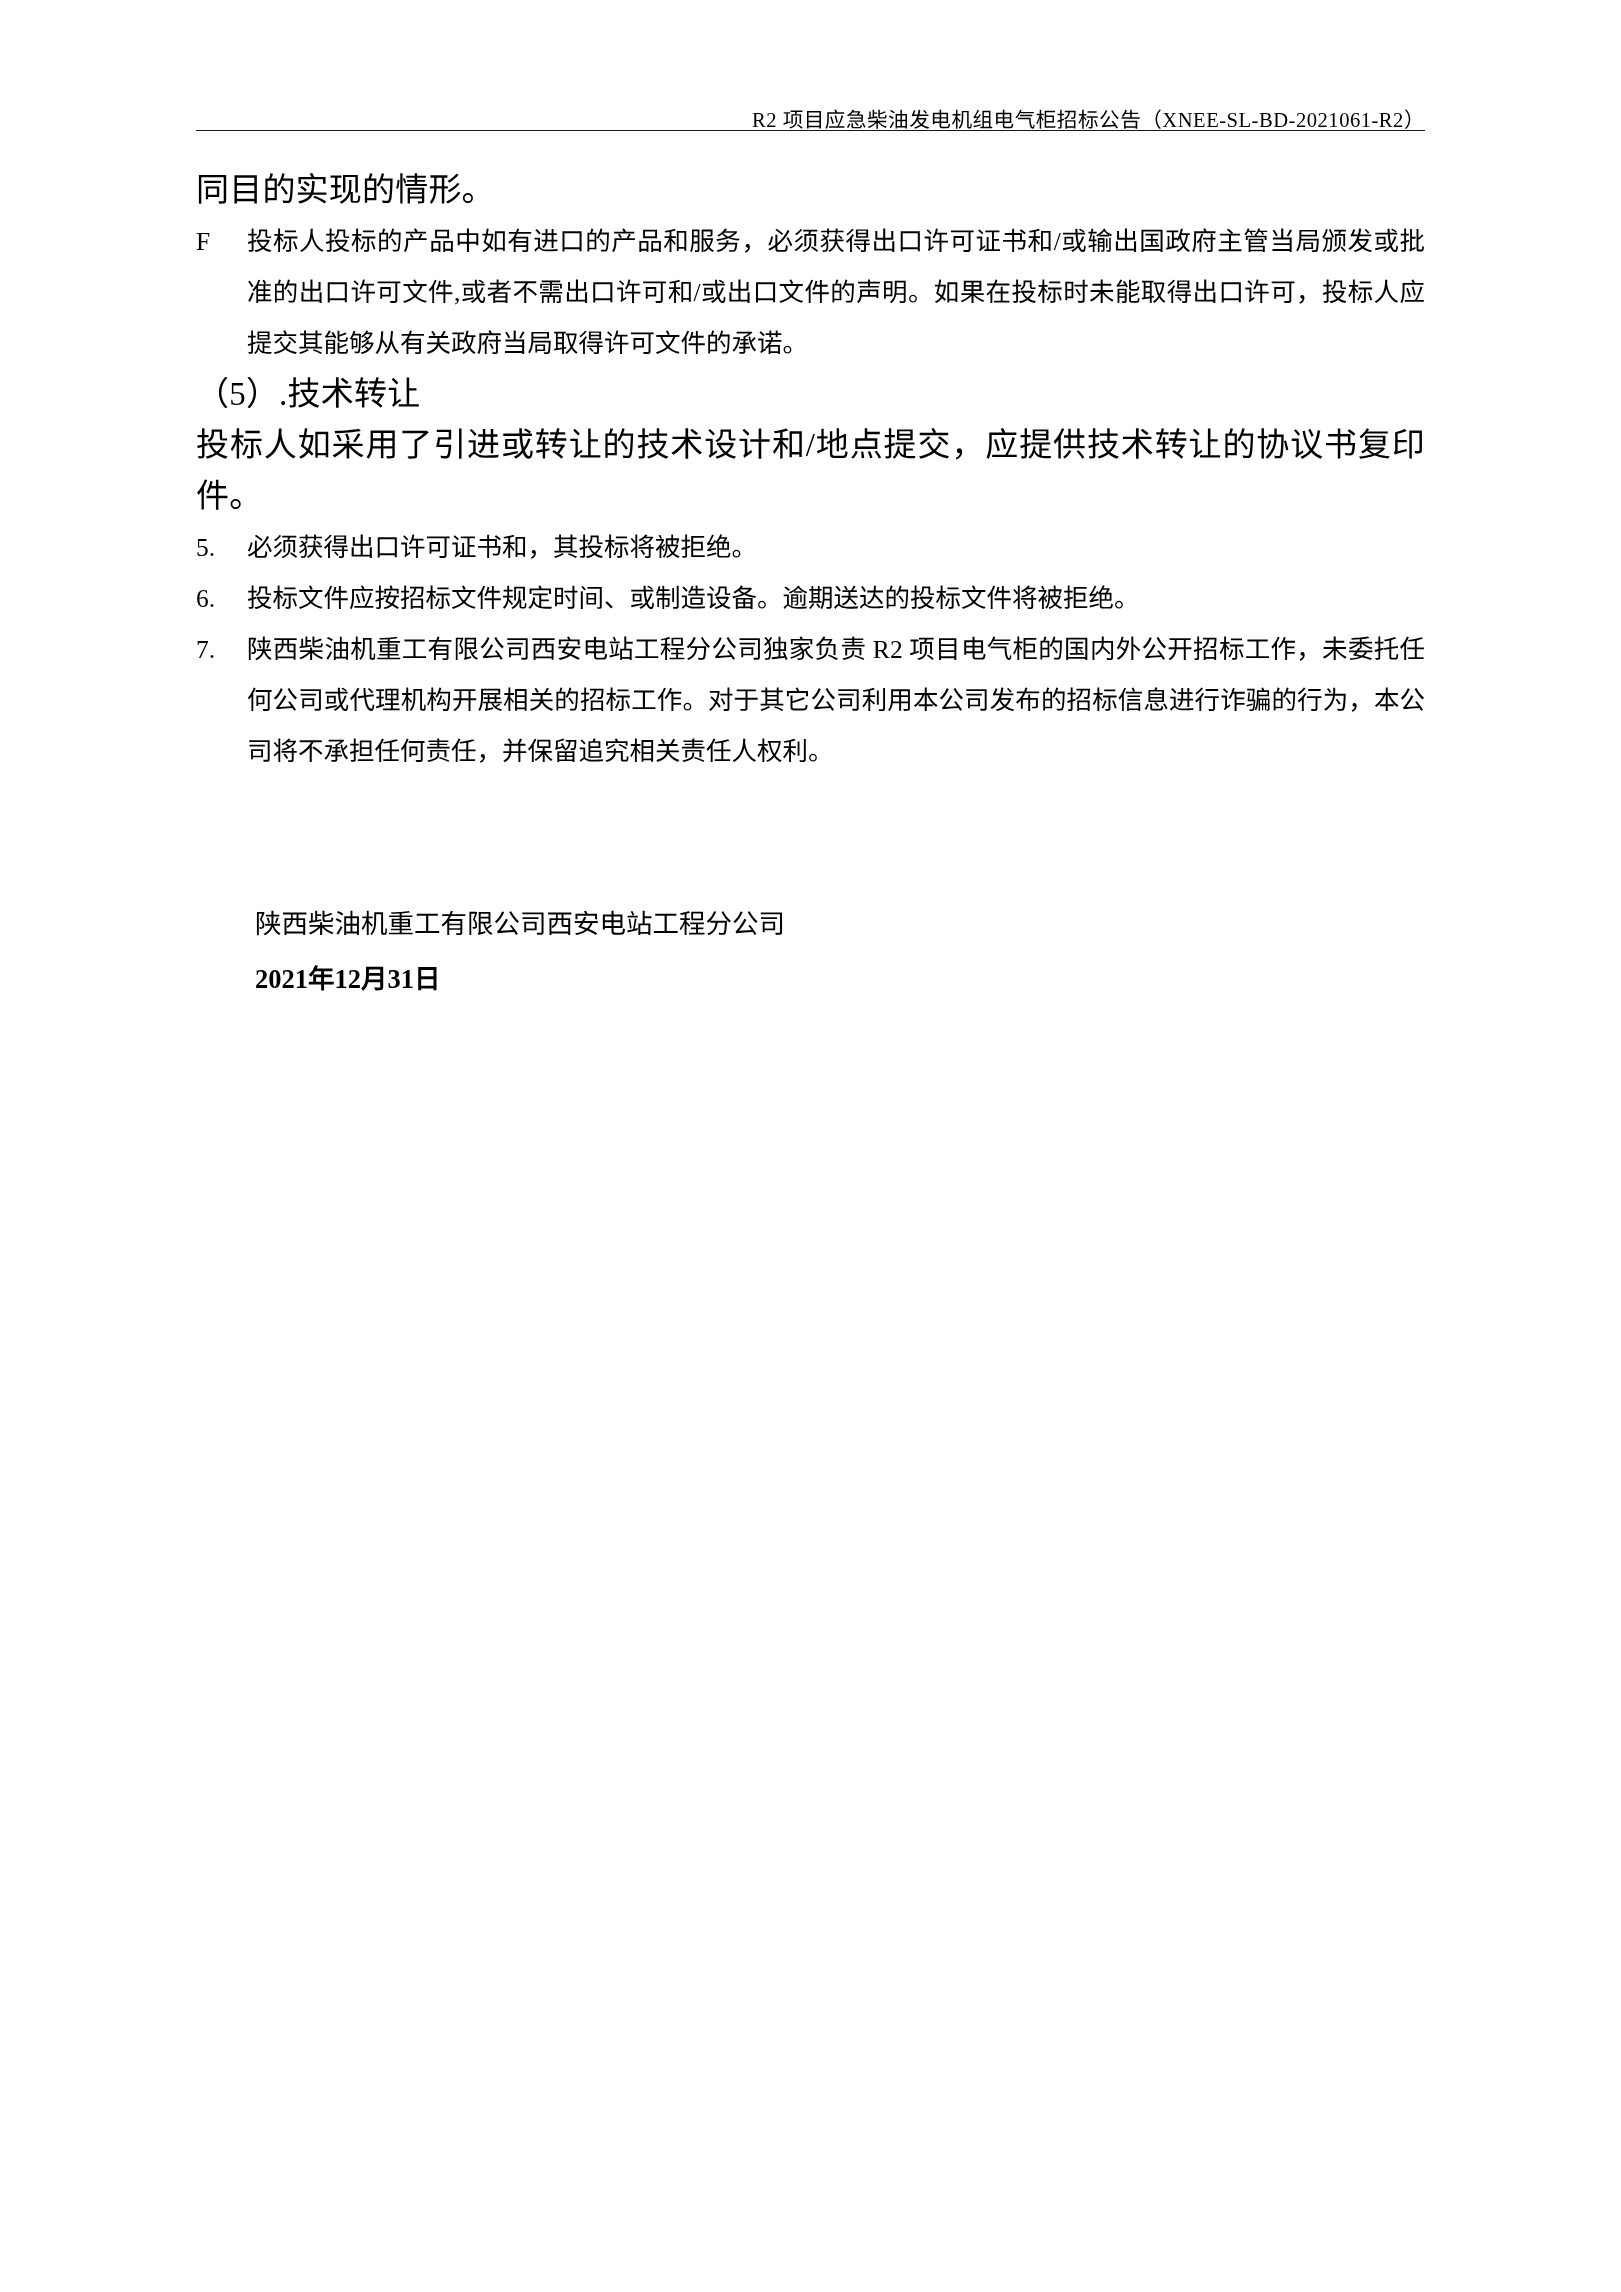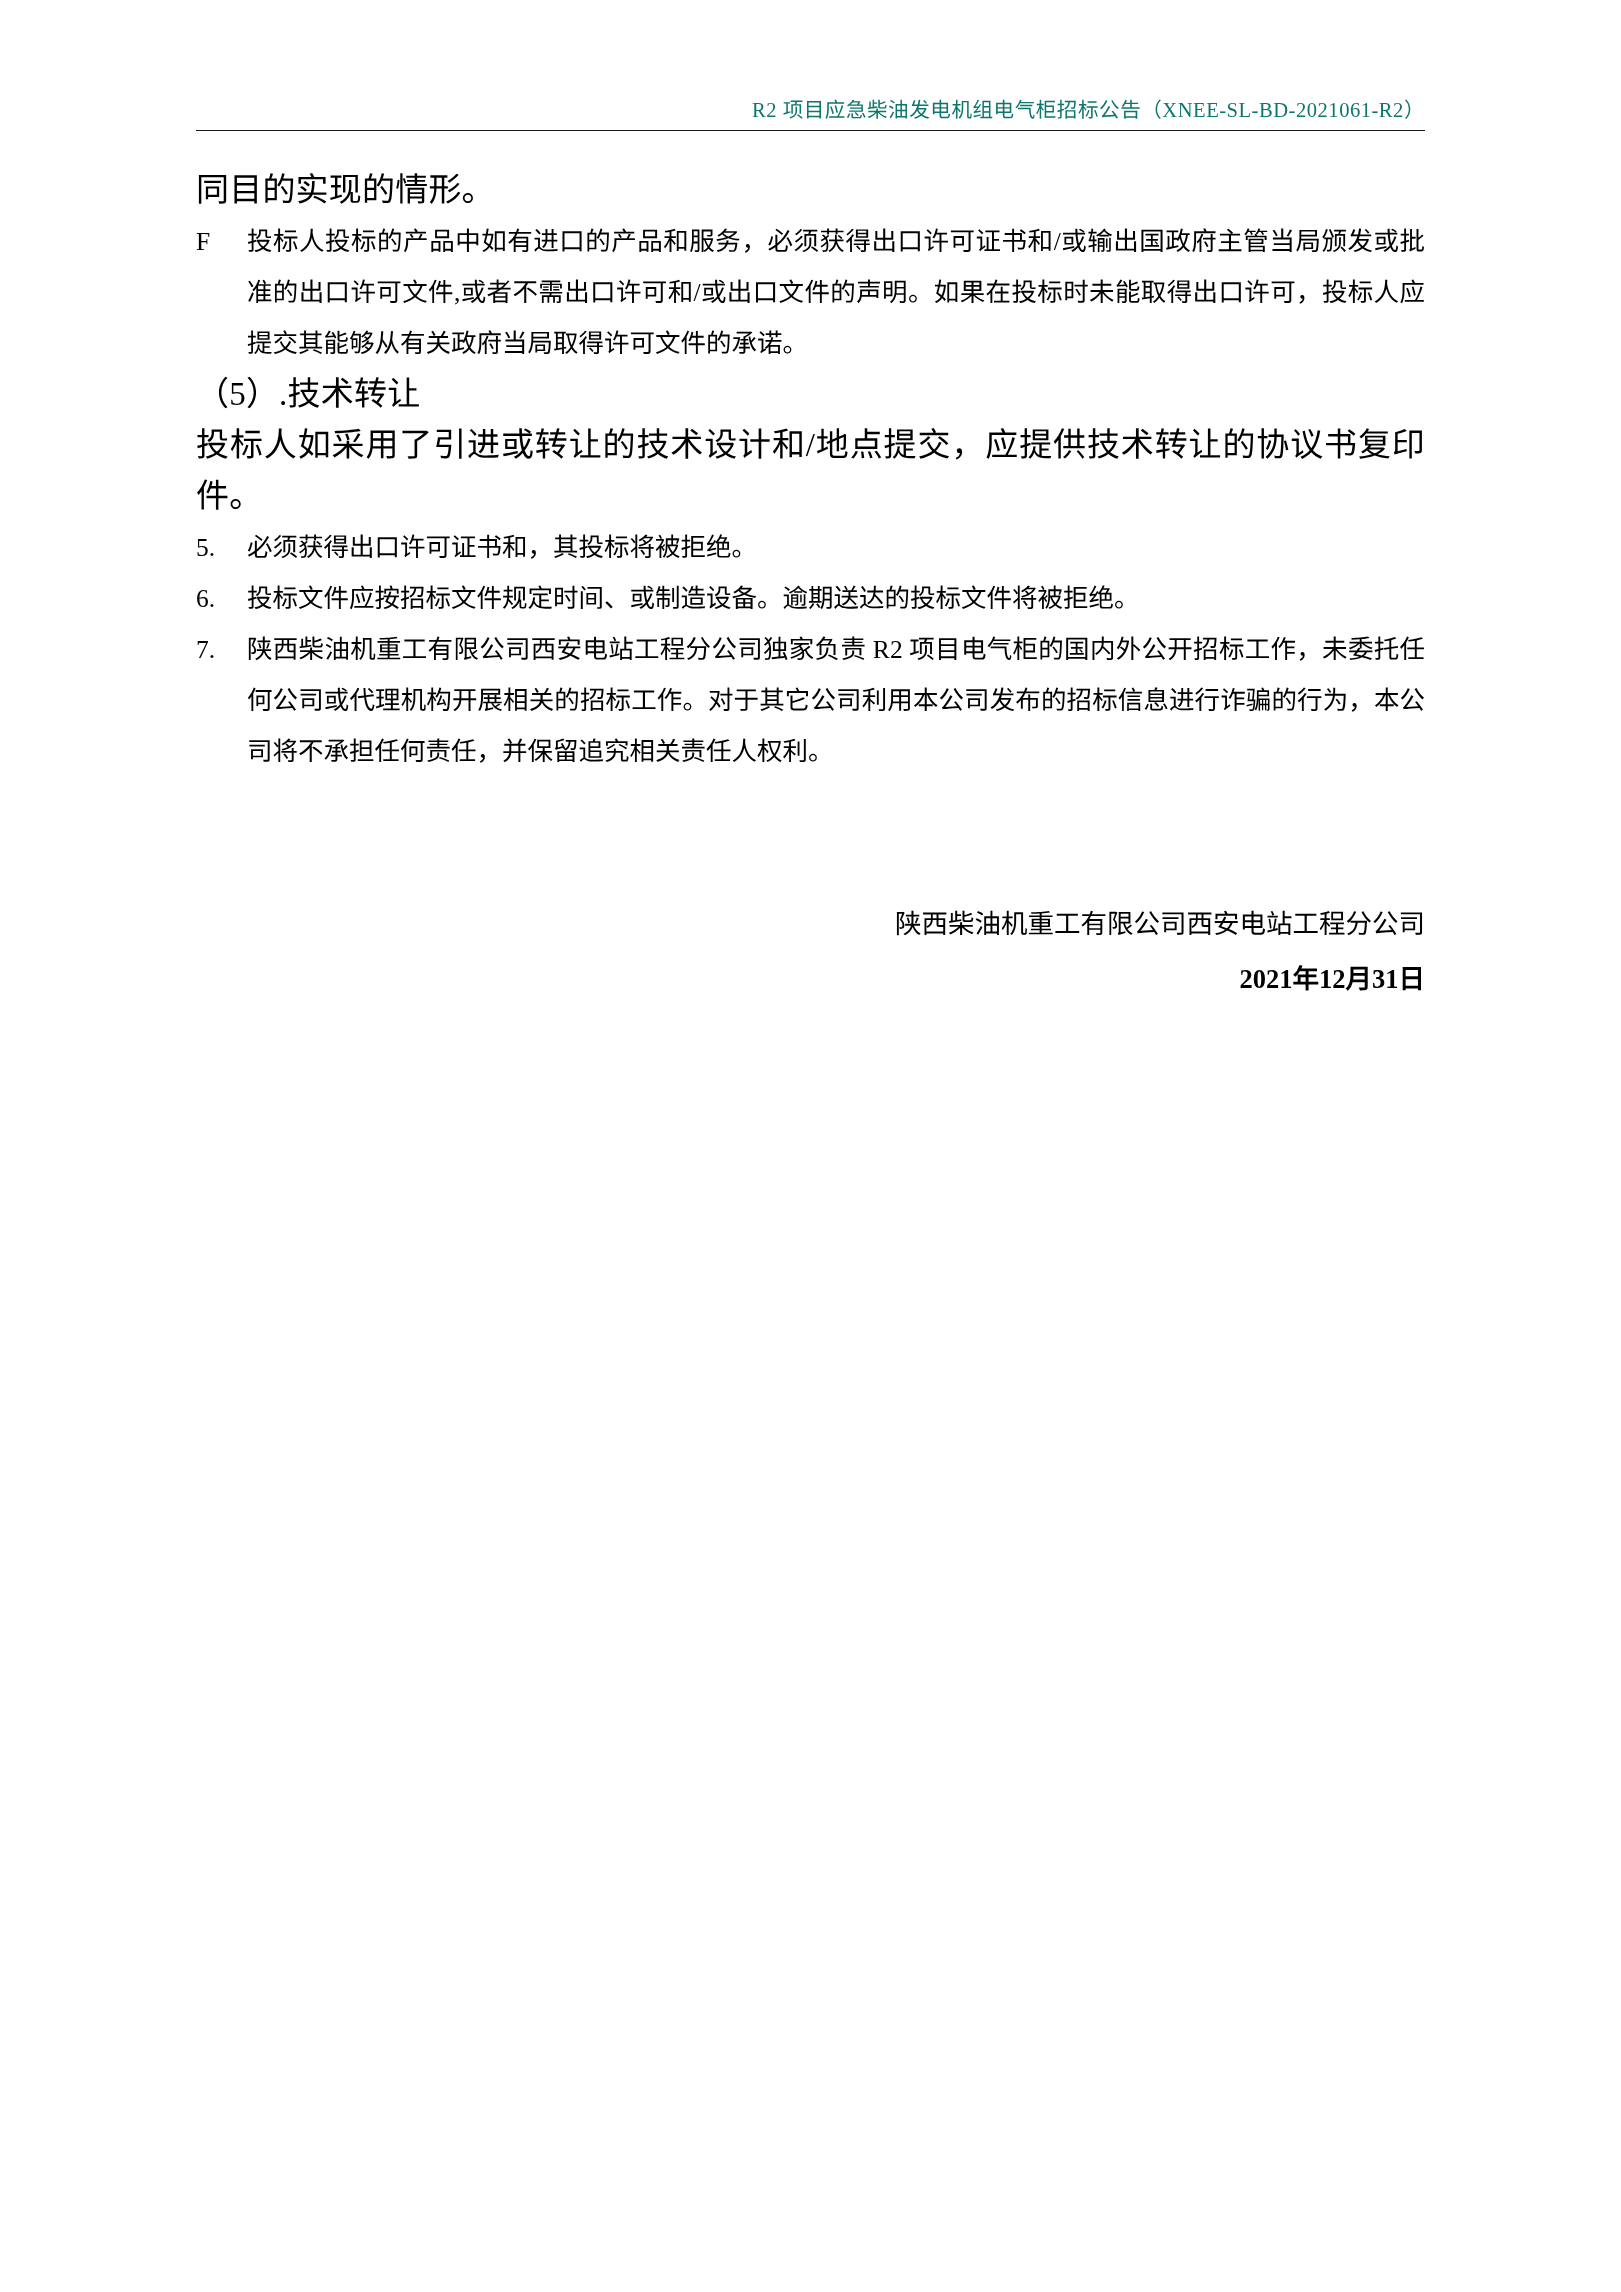--- a/index.html
+++ b/index.html
@@ -20,26 +20,26 @@
     left: 0;
     top: 0;
     width: 1621px;
     height: 2293px;
     box-sizing: border-box;
     padding: 0;
   }
   .header {
     position: absolute;
     left: 196px;
-    top: 93px;
+    top: 103px;
     width: 1229px;
     text-align: right;
     font-size: 20.6px;
     letter-spacing: 0.5px;
-    color: #0f766e;
+    color: #000000;
     font-family: "Liberation Serif", "DejaVu Serif", serif;
   }
   .header-rule {
     position: absolute;
     left: 196px;
     top: 130px;
     width: 1229px;
     height: 0;
     border-top: 1.6px solid #1a1a1a;
   }
@@ -72,21 +72,21 @@
     top: 0;
     width: 51px;
     font-size: 25.5px;
     line-height: 51px;
   }
   .signature {
     position: absolute;
     left: 196px;
     top: 897px;
     width: 1229px;
-    text-align: right;
+    text-align: left;
     font-size: 26.5px;
     line-height: 55px;
     font-family: "Liberation Serif", "DejaVu Serif", serif;
   }
   .signature .line1 {
     padding-left: 59px;
   }
   .signature .line2 {
     padding-left: 59px;
     font-weight: bold;

